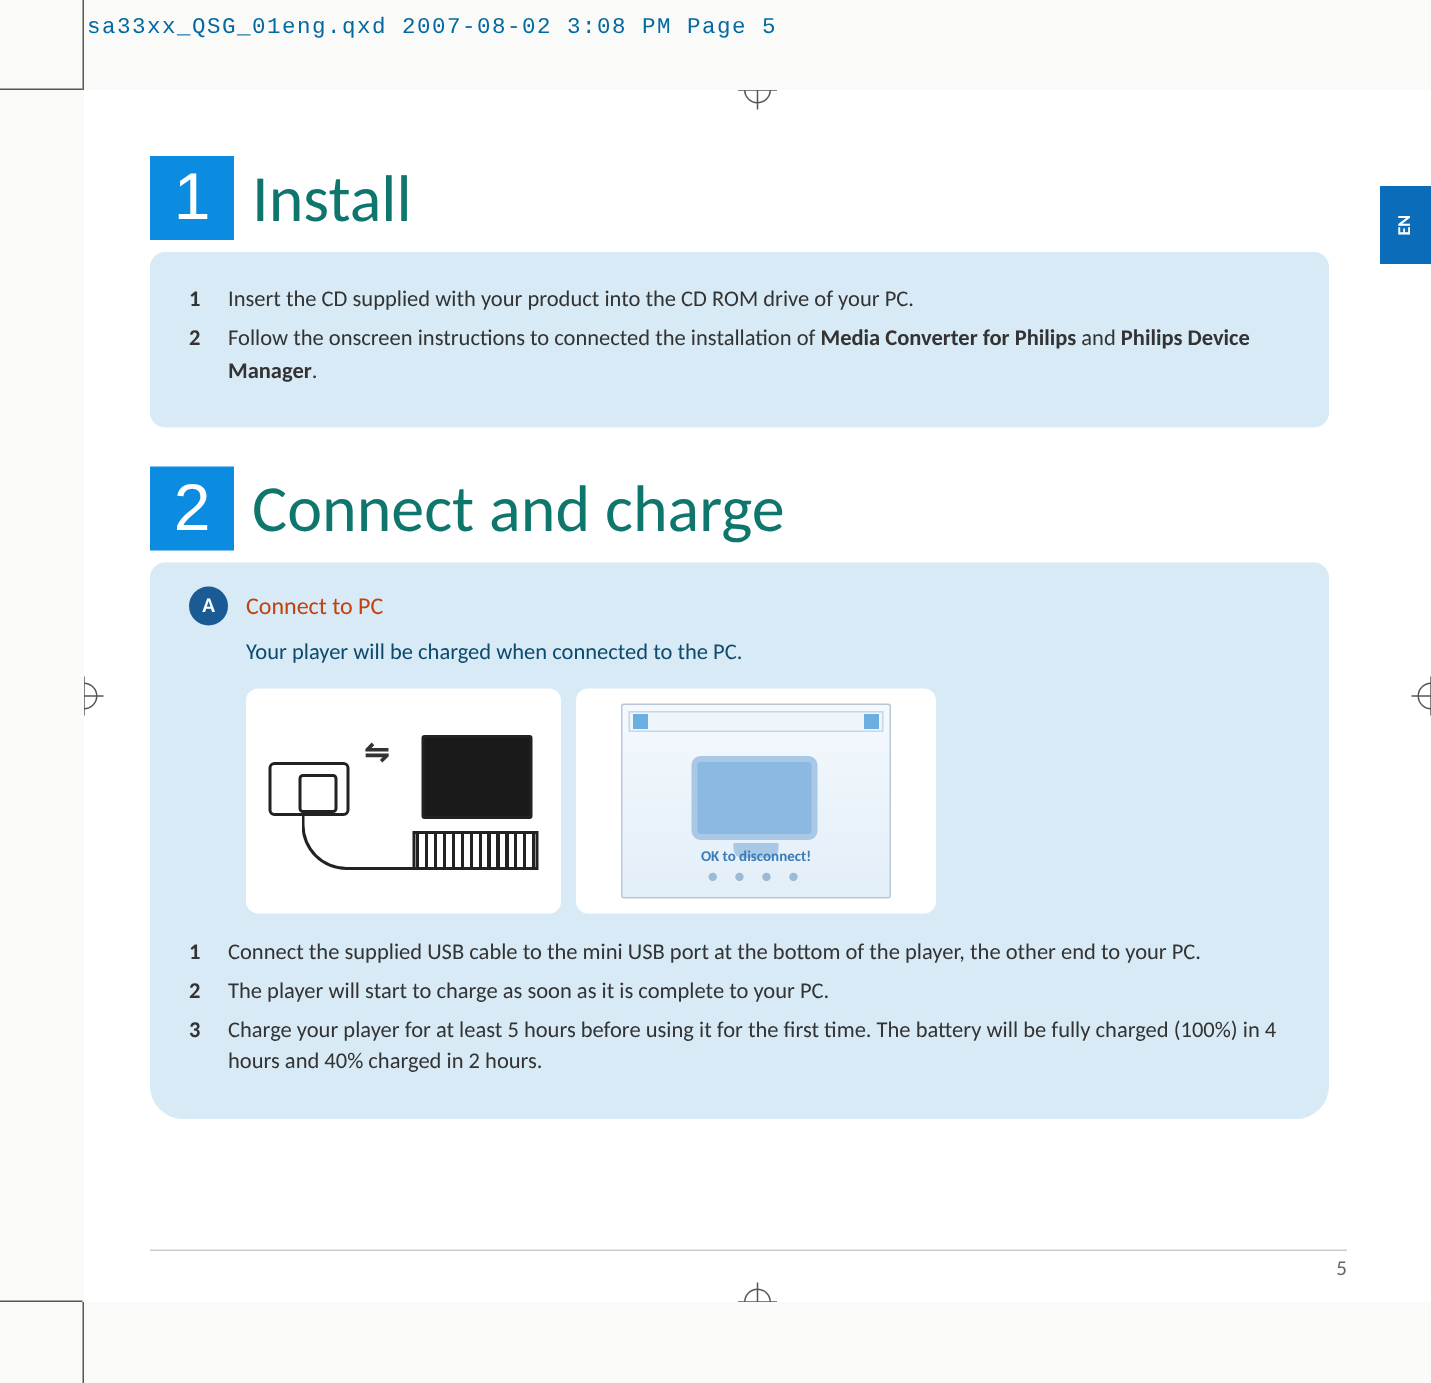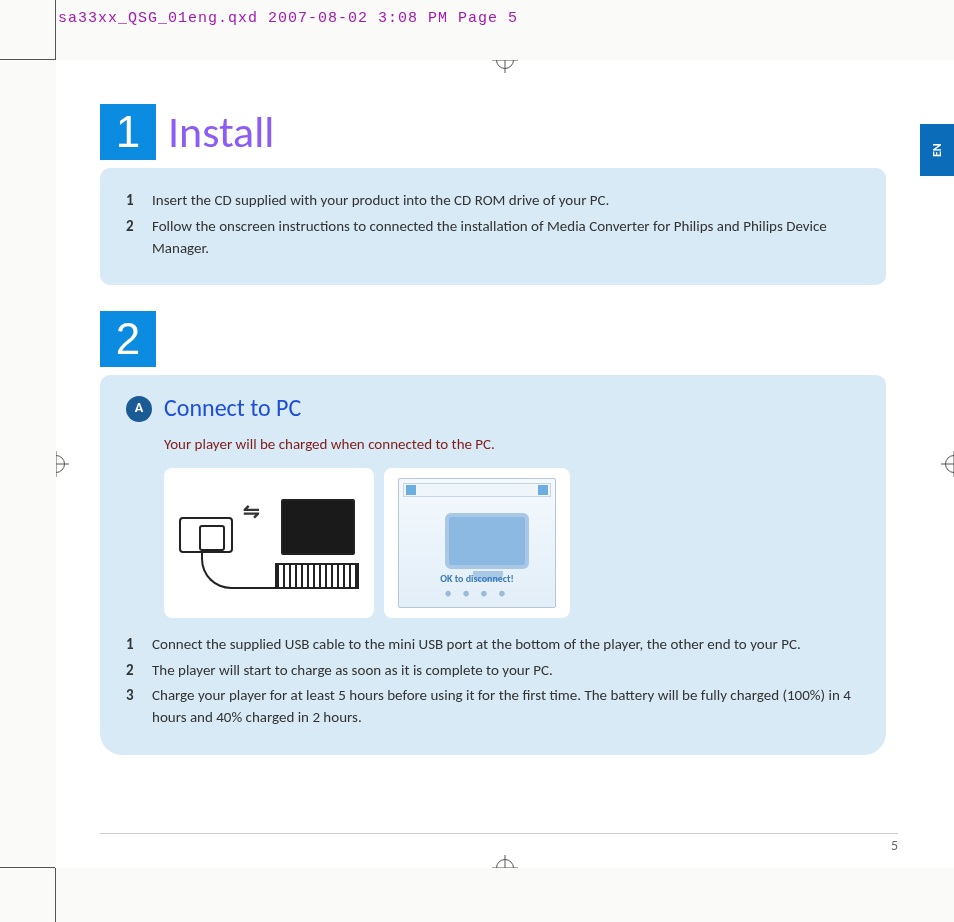--- a/index.html
+++ b/index.html
@@ -32,21 +32,21 @@
     position:absolute;
     top:60px; left:56px; right:0; bottom:54px;
     background:#fff;
     overflow:hidden;
   }
 
   .header-line {
     font-family:"Courier New", monospace;
     font-size:15px;
     letter-spacing:1px;
-    color:#a21caf;
+    color:#0369a1;
     position:absolute;
     top:-50px; left:0;
   }
 
   .lang-tab {
     position:absolute;
     top:64px; right:0;
     width:34px; height:52px;
     background:#0b6db9;
     color:#fff;
@@ -54,48 +54,48 @@
     font-weight:bold;
     display:flex; align-items:center; justify-content:center;
     writing-mode:vertical-rl;
     transform:rotate(180deg);
   }
 
   .content { position:absolute; top:44px; left:44px; right:68px; }
 
   .sec-head { display:flex; align-items:center; gap:12px; margin-bottom:8px;}
   .numbox { width:56px; height:56px; background:#0b8ce0; color:#fff; font-size:44px; font-weight:500; display:flex; align-items:center; justify-content:center; font-family:"Gill Sans","Gill Sans MT",sans-serif;}
-  .sec-title { font-size:44px; color:#8b5cf6; font-weight:400; }
+  .sec-title { font-size:44px; color:#0f766e; font-weight:400; }
 
   .bluebox {
     background:#d7eaf5;
     border-radius:10px;
     padding:18px 26px 22px 26px;
     font-size:15px;
     line-height:1.45;
     color:#333;
   }
   .bluebox.small-round { border-radius:10px 10px 22px 22px; }
 
   .step { display:flex; gap:10px; margin:4px 0;}
   .step .sn { font-weight:bold; width:16px; flex-shrink:0;}
   .step .st { flex:1; }
-  b { font-weight:normal; }
+  b { font-weight:bold; }
 
   .sec2 { margin-top:26px; }
 
   .subhead { display:flex; align-items:center; gap:12px; margin-bottom:8px; margin-top:-2px;}
   .circ-letter { width:26px; height:26px; border-radius:50%; background:#1a5b96; color:#fff; font-size:14px; font-weight:bold; display:flex; align-items:center; justify-content:center; flex-shrink:0;}
-  .sub-title { font-size:24px; color:#1d4ed8; }
-  .subtext { margin-left:38px; font-size:15px; color:#7f1d1d; margin-bottom:12px;}
+  .sub-title { font-size:16px; color:#c2410c; }
+  .subtext { margin-left:38px; font-size:15px; color:#0c4a6e; margin-bottom:12px;}
 
   .img-row { display:flex; gap:10px; margin:0 0 16px 38px;}
   .img-card { background:#fff; border-radius:8px; padding:10px 14px; height:150px; display:flex; align-items:center; justify-content:center;}
   .card1 { width:210px; }
-  .card2 { width:186px; }
+  .card2 { width:240px; }
 
   
   .draw { position:relative; width:180px; height:120px;}
   .dev { position:absolute; left:0; top:34px; width:54px; height:36px; border:2px solid #222; border-radius:4px; background:#fff;}
   .dev::after{content:"";position:absolute;right:6px;top:6px;width:22px;height:22px;border:2px solid #222;border-radius:3px;}
   .pc { position:absolute; right:4px; top:16px; width:74px; height:56px; border:2.5px solid #222; background:#1a1a1a; border-radius:2px;}
   .kb { position:absolute; right:0; top:80px; width:84px; height:26px; border:2px solid #222; background:repeating-linear-gradient(90deg,#222 0 2px,#fff 2px 6px);}
   .cable { position:absolute; left:22px; top:70px; width:90px; height:36px; border:2px solid #222; border-top:none; border-right:none; border-bottom-left-radius:30px;}
   .usb { position:absolute; left:64px; top:14px; font-size:20px; font-weight:bold;}
 
@@ -153,20 +153,21 @@
         <div class="sn">2</div>
         <div class="st">
           <span>Follow the onscreen instructions to connected the installation of </span><b>Media Converter for Philips</b><span> and </span><b>Philips Device Manager</b><span>.</span>
         </div>
       </div>
     </div>
 
     <div class="sec2">
       <div class="sec-head">
         <div class="numbox">2</div>
+        <div class="sec-title">Connect and charge</div>
       </div>
       <div class="bluebox small-round">
         <div class="subhead">
           <div class="circ-letter">A</div>
           <div class="sub-title">Connect to PC</div>
         </div>
         <div class="subtext">Your player will be charged when connected to the PC.</div>
 
         <div class="img-row">
           <div class="img-card card1">

